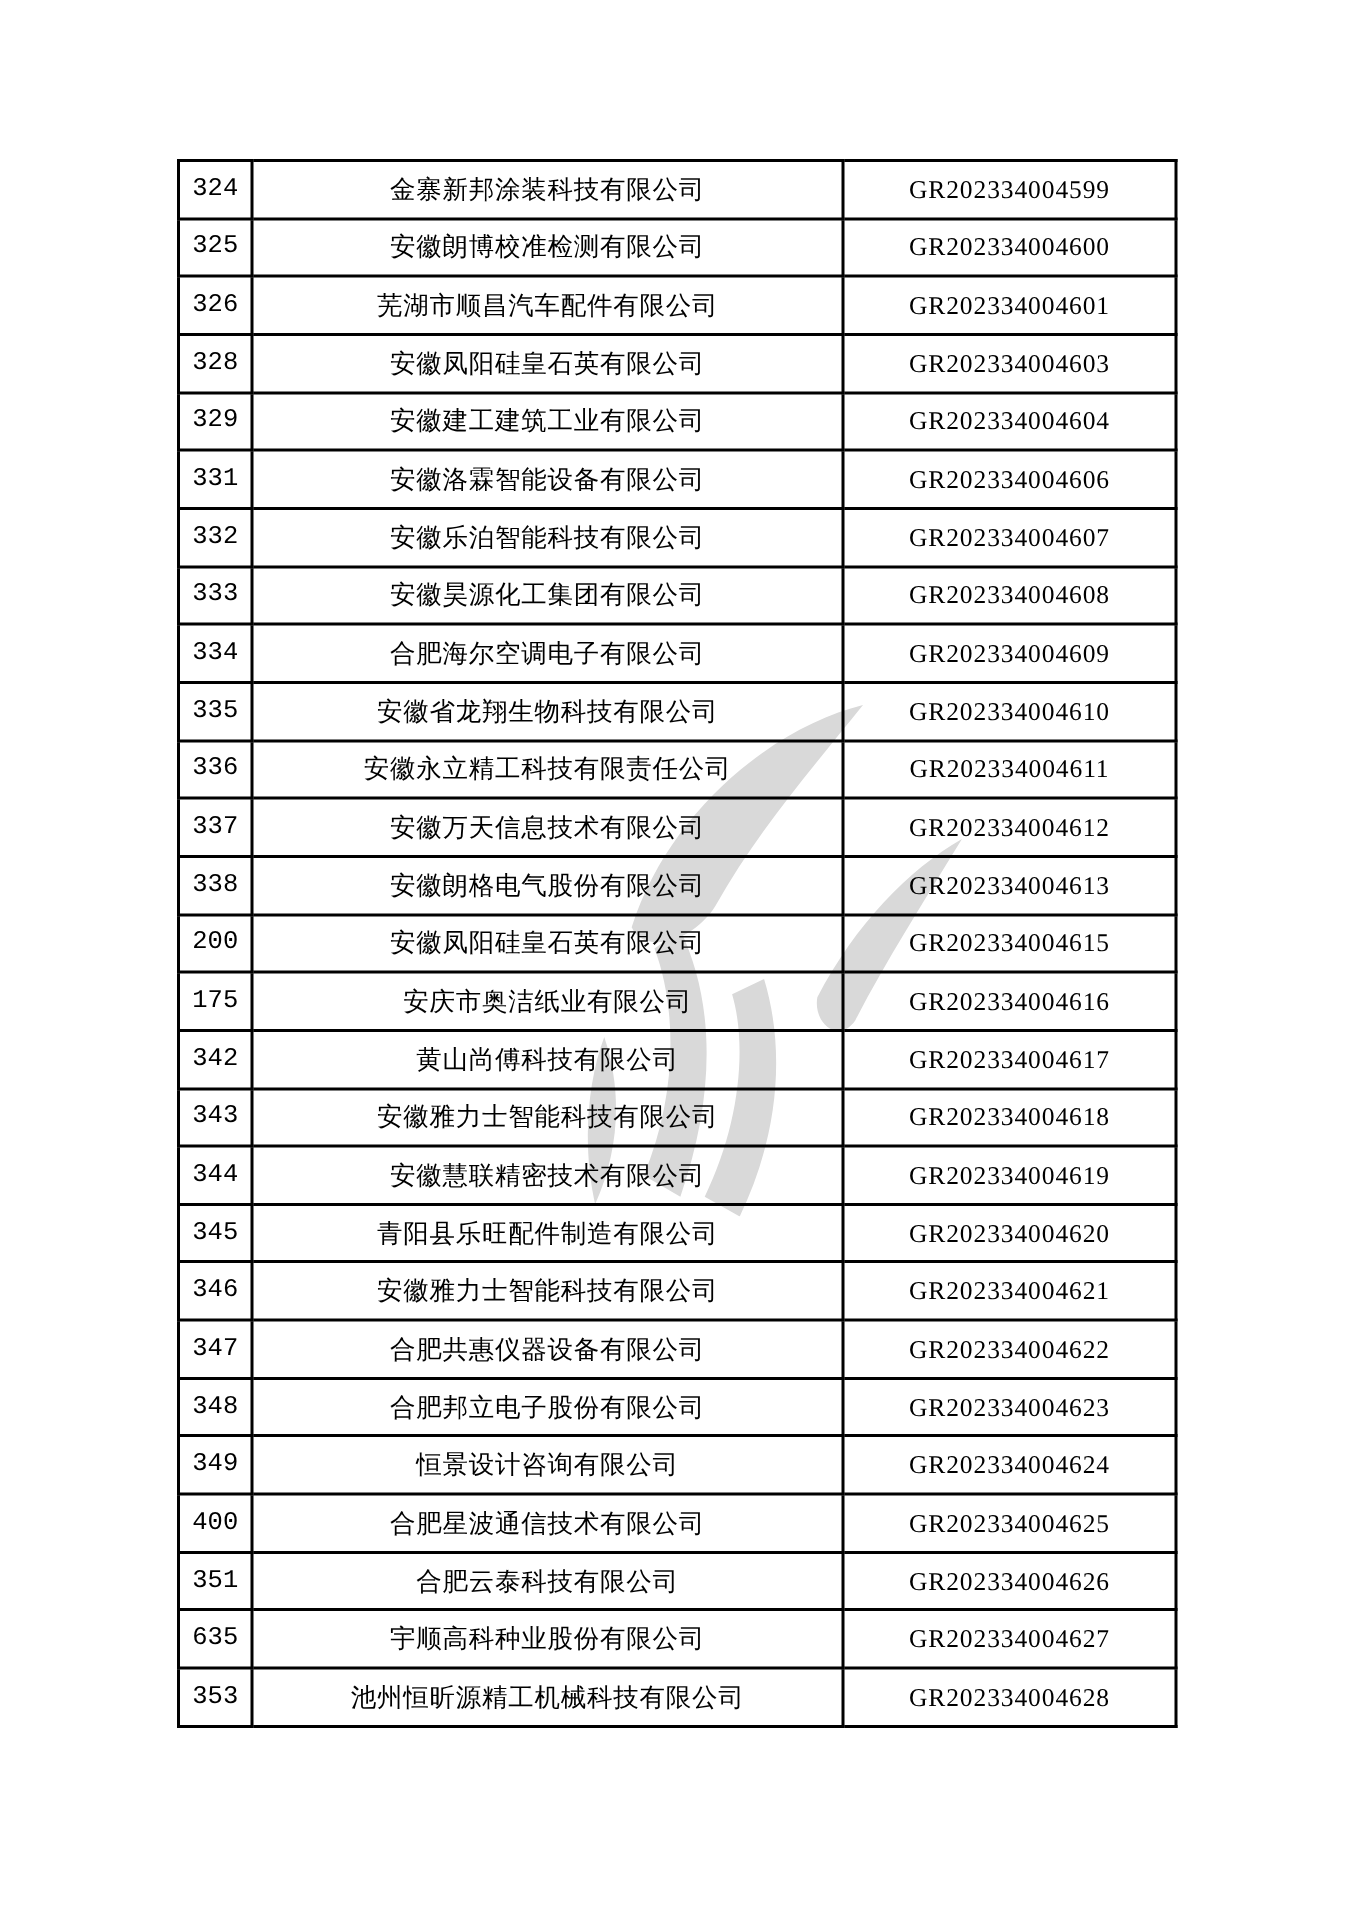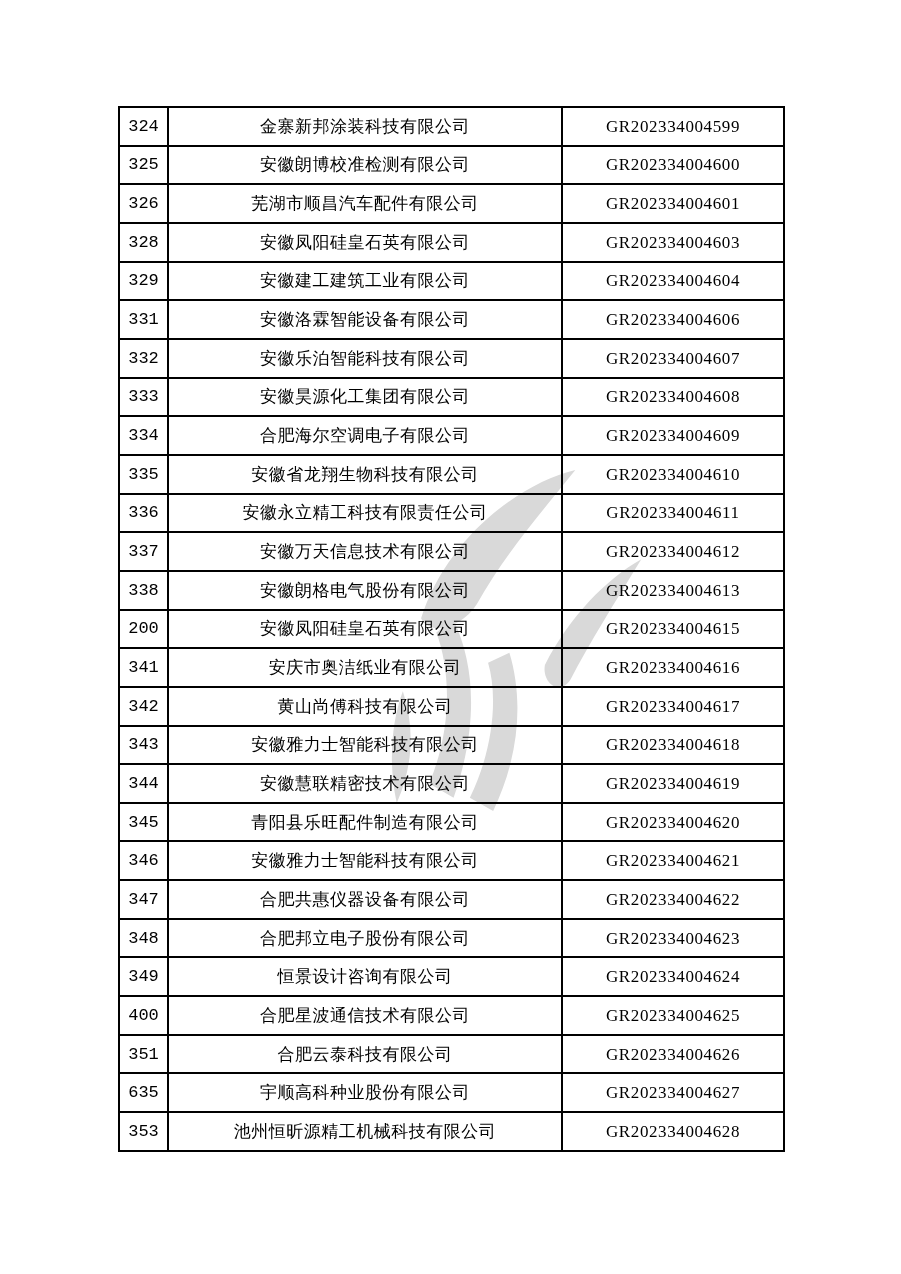--- a/index.html
+++ b/index.html
@@ -150,21 +150,21 @@
         <td class="col-no">338</td>
         <td class="col-company">安徽朗格电气股份有限公司</td>
         <td class="col-code">GR202334004613</td>
       </tr>
       <tr>
         <td class="col-no">200</td>
         <td class="col-company">安徽凤阳硅皇石英有限公司</td>
         <td class="col-code">GR202334004615</td>
       </tr>
       <tr>
-        <td class="col-no">341</td>
+        <td class="col-no">175</td>
         <td class="col-company">安庆市奥洁纸业有限公司</td>
         <td class="col-code">GR202334004616</td>
       </tr>
       <tr>
         <td class="col-no">342</td>
         <td class="col-company">黄山尚傅科技有限公司</td>
         <td class="col-code">GR202334004617</td>
       </tr>
       <tr>
         <td class="col-no">343</td>

